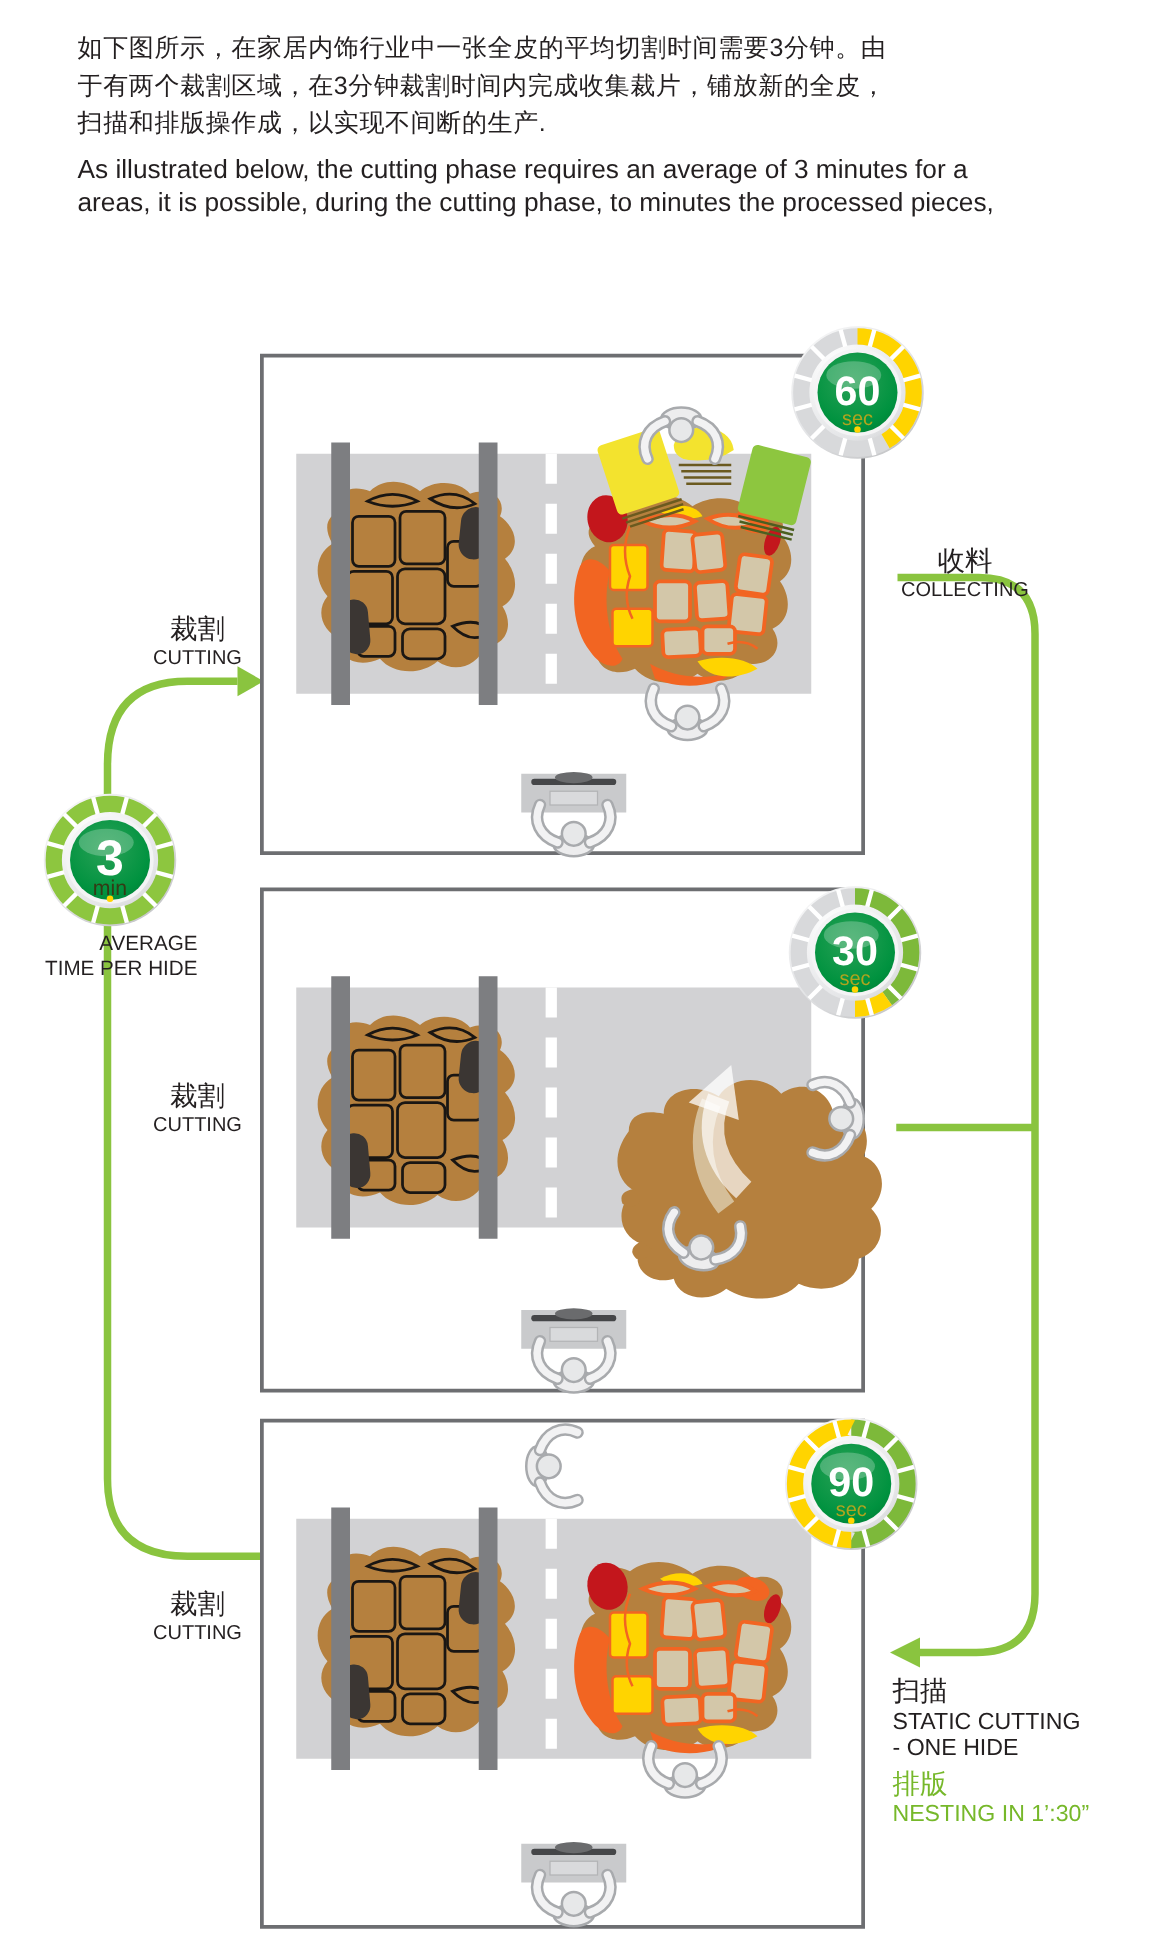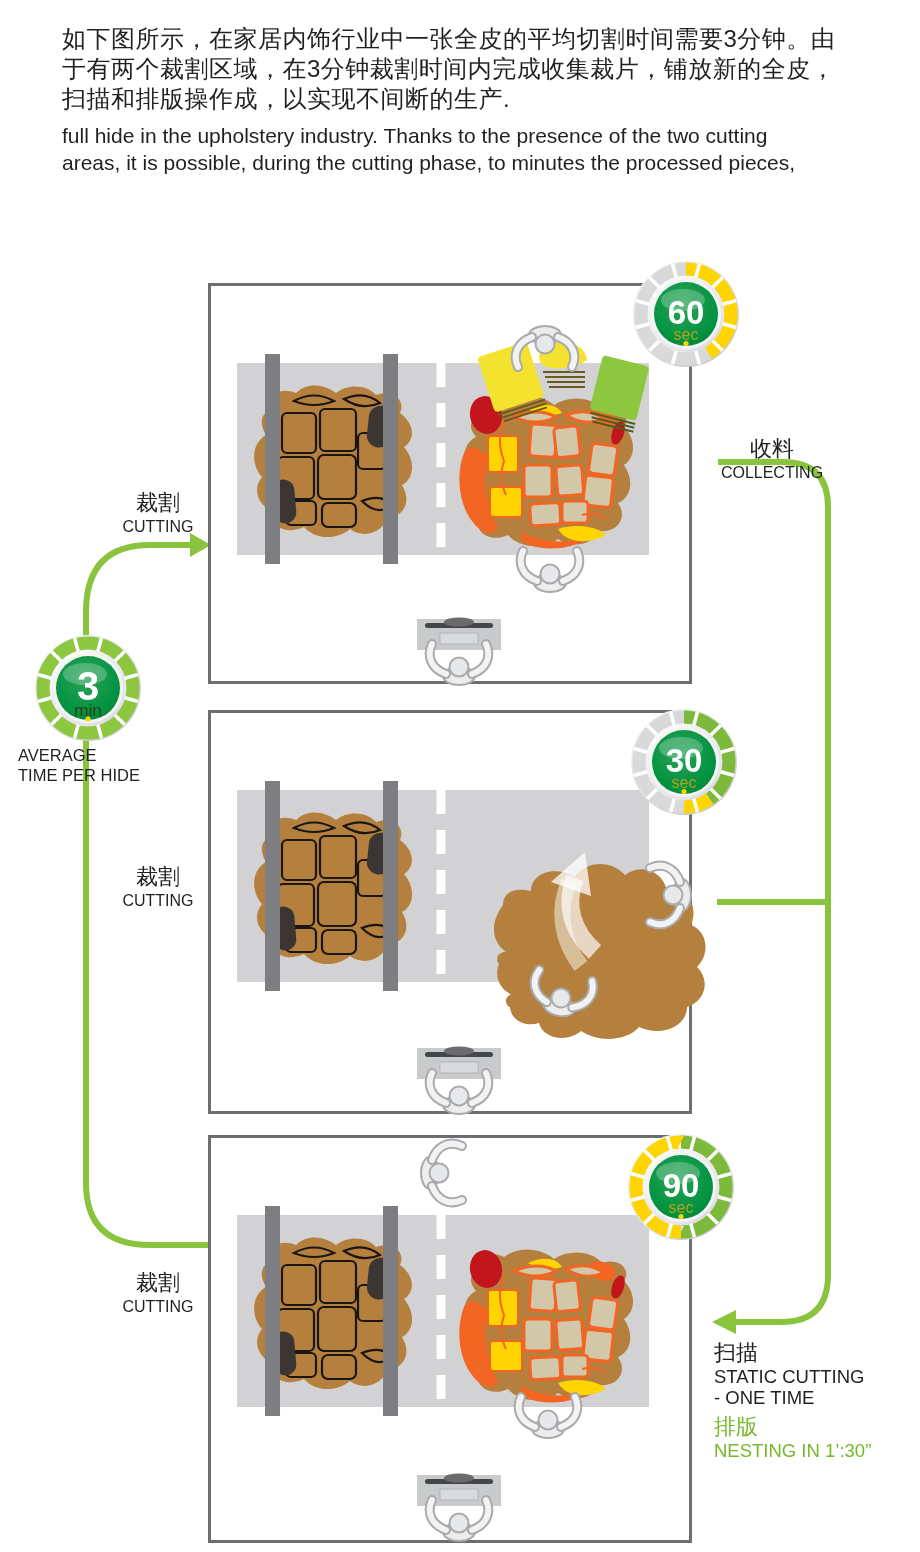--- a/index.html
+++ b/index.html
@@ -1,20 +1,20 @@
 <!DOCTYPE html>
 <html><head>
 <meta charset="utf-8">
 <style>
   html,body{margin:0;padding:0;background:#fff;}
   #page{position:relative;width:920px;height:1552px;background:#fff;overflow:hidden;
         font-family:"Liberation Sans","DejaVu Sans",sans-serif;color:#231f20;}
   .abs{position:absolute;}
   
-  #intro-zh{left:62px;top:24px;width:810px;font-size:24px;line-height:30px;font-weight:400;letter-spacing:.5px;}
+  #intro-zh{left:62px;top:24px;width:810px;font-size:20px;line-height:30px;font-weight:400;letter-spacing:.5px;}
   #intro-en{left:62px;top:122px;width:820px;font-size:21px;line-height:27px;}
   
   .panel{position:absolute;left:208px;width:478px;border:3px solid #6d6e71;background:#fff;z-index:2;}
   #panel-1{top:283px;height:395px;}
   #panel-2{top:710px;height:398px;}
   #panel-3{top:1135px;height:402px;}
   .panel svg{position:absolute;left:0;top:0;overflow:visible;}
   
   #connectors{position:absolute;left:0;top:0;z-index:1;pointer-events:none;}
   
@@ -34,21 +34,21 @@
   .lbl .en{font-size:16px;line-height:22px;}
   #label-cutting-1{left:98px;top:490px;width:120px;}
   #label-collecting{left:710px;top:400px;width:124px;margin-top:36px;}
   #label-cutting-2{left:98px;top:864px;width:120px;}
   #label-loading{left:695px;top:915px;width:124px;}
   #label-cutting-3{left:98px;top:1270px;width:120px;}
   #label-scan{left:714px;top:1340px;width:200px;text-align:left;}
   #label-scan .en{font-size:18.5px;line-height:21px;}
   #label-nest{left:714px;top:1414px;width:210px;text-align:left;color:#76b82a;}
   #label-nest .en{font-size:18.5px;line-height:21px;}
-  #badge-caption{left:18px;top:745px;width:140px;z-index:3;text-align:left;font-size:16.5px;line-height:20px;}
+  #badge-caption{left:18px;top:745px;width:140px;z-index:3;text-align:right;font-size:16.5px;line-height:20px;}
 </style>
 </head>
 <body>
 
 <div id="page">
 
   <svg width="0" height="0" style="position:absolute" aria-hidden="true">
     <defs>
       <radialGradient id="silverG" cx="35%" cy="30%" r="85%">
         <stop offset="0%" stop-color="#ffffff"></stop>
@@ -153,21 +153,21 @@
       </g>
     </defs>
   </svg>
 
   <div class="abs" id="intro-zh">
     <div>如下图所示，在家居内饰行业中一张全皮的平均切割时间需要3分钟。由</div>
     <div>于有两个裁割区域，在3分钟裁割时间内完成收集裁片，铺放新的全皮，</div>
     <div>扫描和排版操作成，以实现不间断的生产.</div>
   </div>
   <div class="abs" id="intro-en">
-    <div>full hide in the upholstery industry. Thanks to the presence of the two cutting</div>
+    <div>As illustrated below, the cutting phase requires an average of  3 minutes for a</div>
     <div>areas, it is possible, during the cutting phase, to minutes the processed pieces,</div>
   </div>
 
   <svg id="connectors" width="920" height="1552">
     <g fill="none" stroke="#8ac43f" stroke-width="6">
       <path d="M190,545 H150 Q86,545 86,612 V1183 Q86,1245 150,1245 H209"></path>
       <path d="M718,462 H783 Q828,462 828,507 V1275 Q828,1322 781,1322 H734"></path>
       <path d="M717,902 H826"></path>
     </g>
     <polygon points="211,545 190,533 190,557" fill="#8ac43f"></polygon>
@@ -291,20 +291,20 @@
     <div class="zh">裁割</div>
     <div class="en">CUTTING</div>
   </div>
   <div class="lbl" id="label-cutting-3">
     <div class="zh">裁割</div>
     <div class="en">CUTTING</div>
   </div>
   <div class="lbl" id="label-scan">
     <div class="zh">扫描</div>
     <div class="en">STATIC CUTTING</div>
-    <div class="en"> - ONE TIME</div>
+    <div class="en"> - ONE HIDE</div>
   </div>
   <div class="lbl" id="label-nest">
     <div class="zh">排版</div>
     <div class="en">NESTING IN 1’:30”</div>
   </div>
 
 </div>
 
 </body></html>

